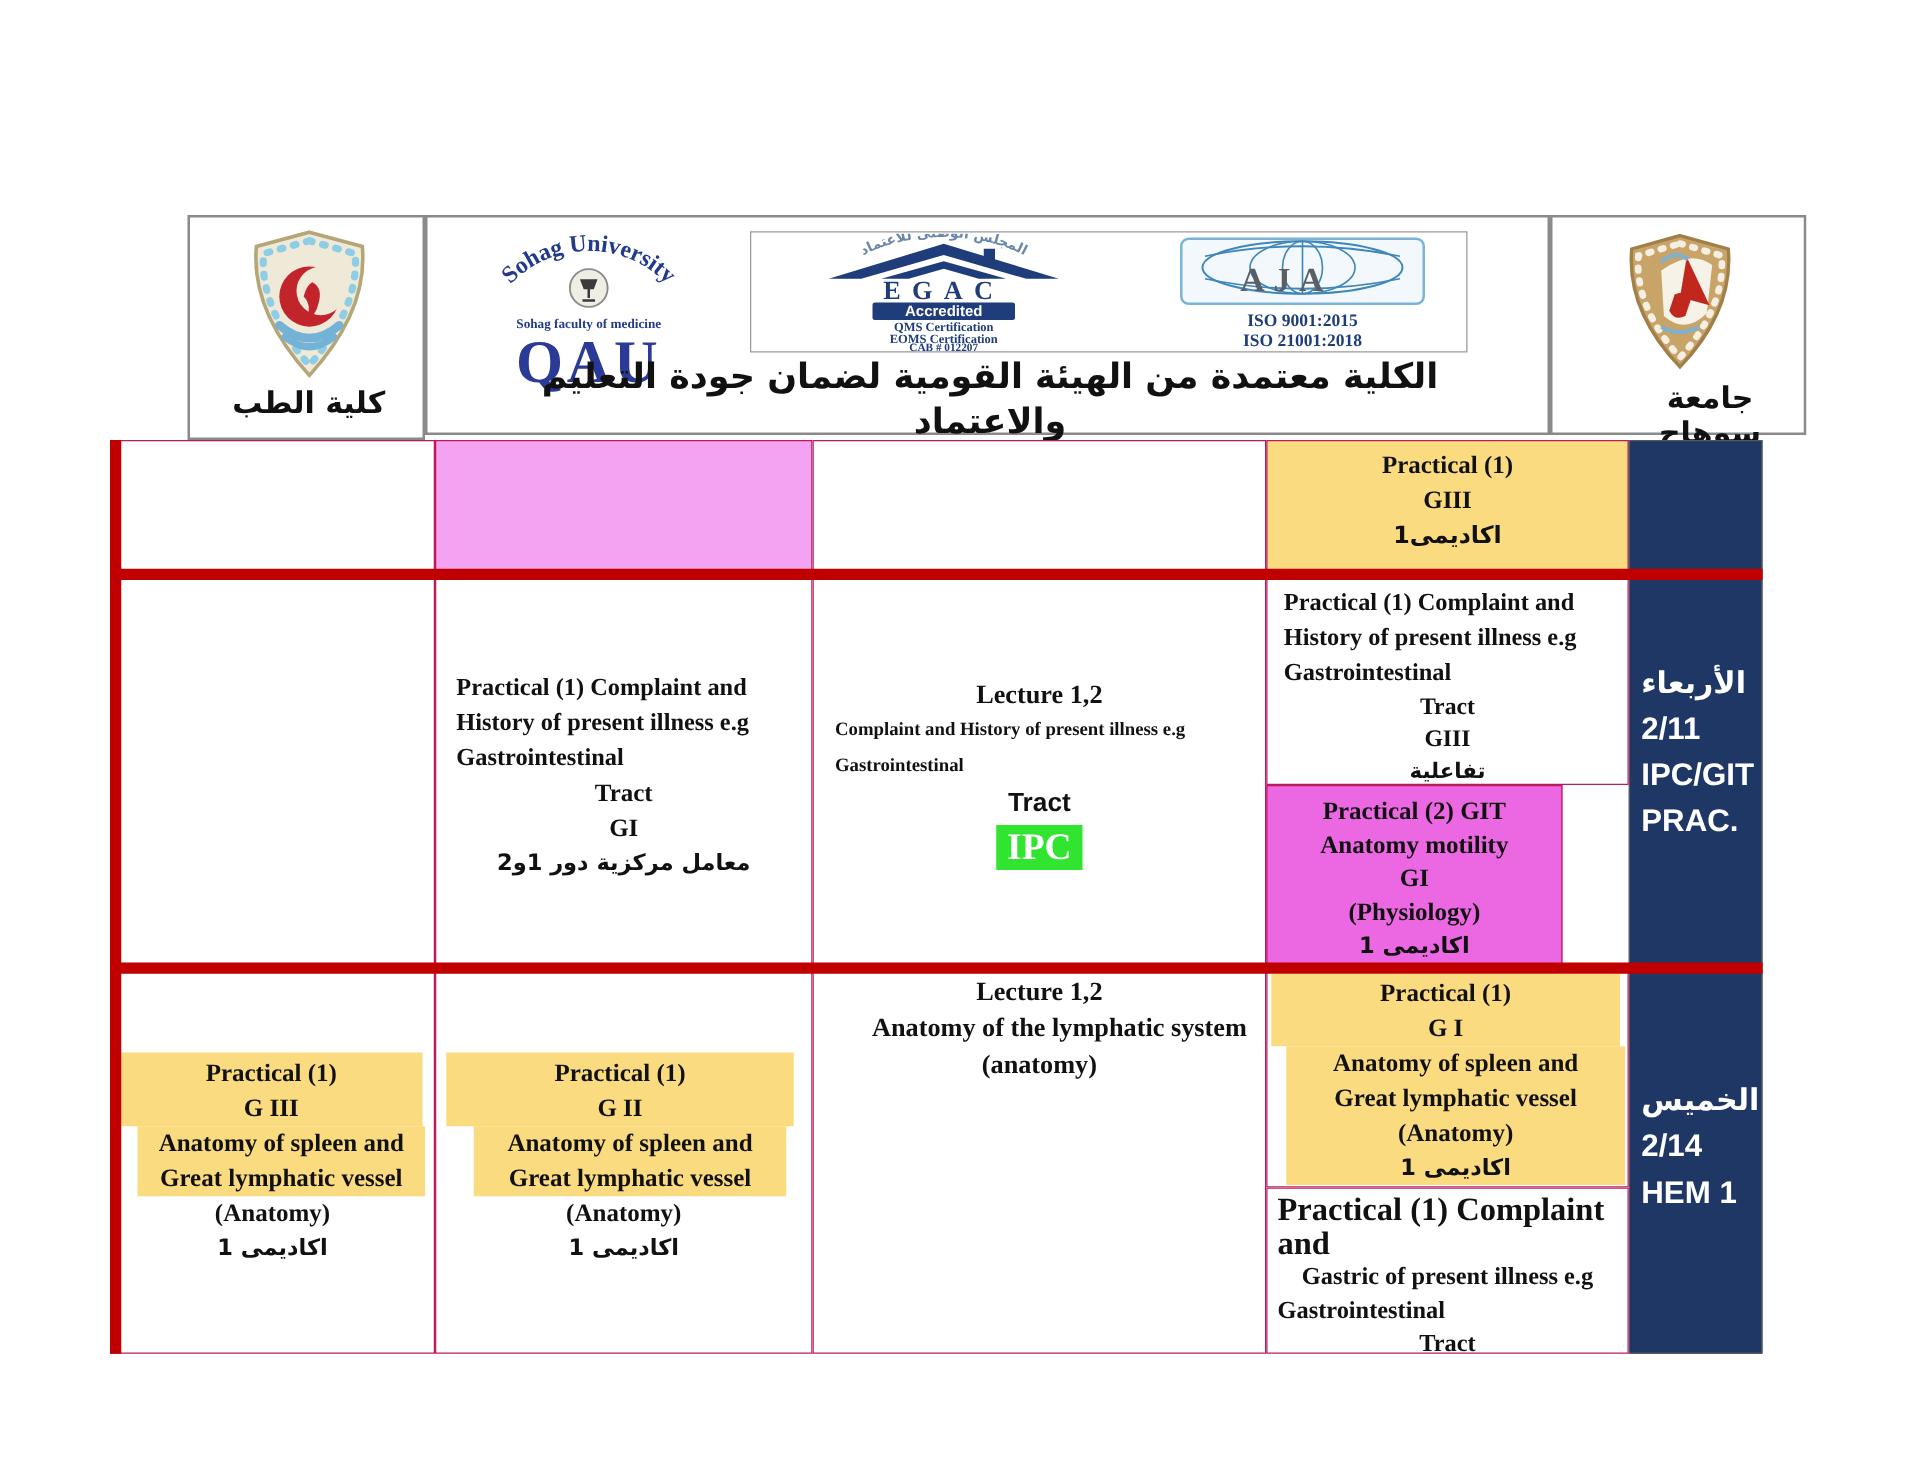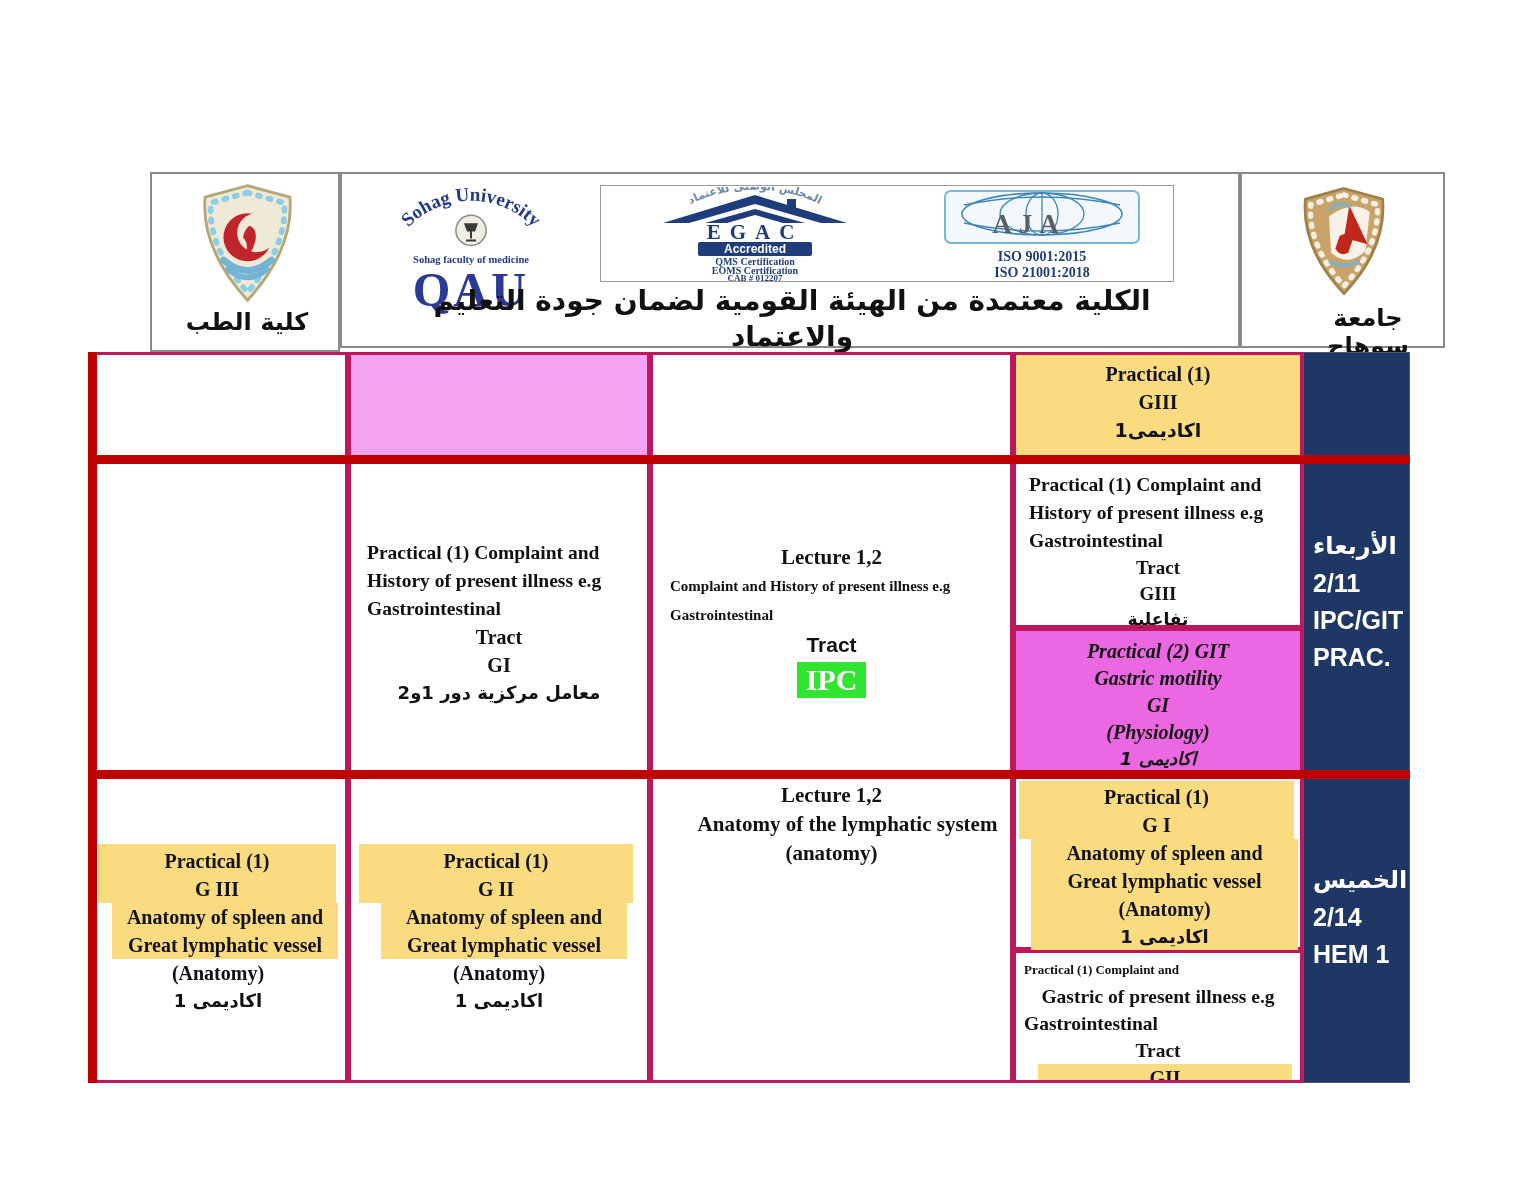--- a/index.html
+++ b/index.html
@@ -1,20 +1,20 @@
 <!DOCTYPE html>
 <html><head>
 <meta charset="utf-8">
 <style>
   html,body{margin:0;padding:0;background:#fff;}
   #page{position:relative;width:1536px;height:1187px;background:#ffffff;overflow:hidden;
         font-family:"Liberation Serif",serif;color:#111;}
   .abs{position:absolute;box-sizing:border-box;}
   .hbox{border:2px solid #8a8a8a;background:#fff;}
-  .cell{border:3px solid #be185d;background:#fff;}
+  .cell{border:1px solid #be185d;background:#fff;}
   .ctr{text-align:center;}
   .serif{font-family:"Liberation Serif",serif;font-weight:bold;}
   .sans{font-family:"Liberation Sans",sans-serif;font-weight:bold;}
   .ar{font-family:"DejaVu Sans",sans-serif;font-weight:bold;}
   .yellow{background:#FBDB80;}
   .pink{background:#F4A3F2;}
   .magenta{background:#EC68E2;}
   .navy{background:#1E3765;}
   .redline{background:#C00000;z-index:6;}
   .cellline{line-height:28px;font-size:20px;}
@@ -152,23 +152,23 @@
     </div>
   </div>
 
   <div class="abs cell" style="left:1013px;top:460px;width:290px;height:168px;padding:8px 13px 0 13px;">
     <div class="para serif">Practical (1) Complaint and History of present illness e.g Gastrointestinal</div>
     <div class="serif ctr" style="font-size:19px;line-height:26px;">Tract</div>
     <div class="serif ctr" style="font-size:19px;line-height:26px;">GIII</div>
     <div class="ar ctr" style="font-size:17px;line-height:25px;" dir="rtl">تفاعلية</div>
   </div>
 
-  <div class="abs cell magenta ctr" style="left:1013px;top:628px;width:290px;height:147px;padding-top:7px;font-style:italic;">
+  <div class="abs cell magenta ctr" style="left:1013px;top:628px;width:237px;height:147px;padding-top:7px;">
     <div class="serif" style="font-size:20px;line-height:27px;">Practical (2) GIT</div>
-    <div class="serif" style="font-size:20px;line-height:27px;">Gastric motility</div>
+    <div class="serif" style="font-size:20px;line-height:27px;">Anatomy motility</div>
     <div class="serif" style="font-size:20px;line-height:27px;">GI</div>
     <div class="serif" style="font-size:20px;line-height:27px;">(Physiology)</div>
     <div class="ar" style="font-size:18px;line-height:26px;" dir="rtl">اكاديمى 1</div>
   </div>
 
   <div class="abs cell ctr" style="left:88px;top:775px;width:260px;height:308px;padding-top:66px;">
     <div class="hl" style="margin:0 9px 0 7px;padding-top:3px;">
       <div class="serif cellline">Practical (1)</div>
       <div class="serif cellline">G III</div>
     </div>
@@ -206,21 +206,21 @@
     </div>
     <div class="hl" style="margin:0 2px 0 15px;">
       <div class="serif" style="font-size:20px;line-height:28px;">Anatomy of spleen and</div>
       <div class="serif" style="font-size:20px;line-height:28px;">Great lymphatic vessel</div>
       <div class="serif" style="font-size:20px;line-height:28px;">(Anatomy)</div>
       <div class="ar" style="font-size:18px;line-height:27px;" dir="rtl">اكاديمى 1</div>
     </div>
   </div>
 
   <div class="abs cell" style="left:1013px;top:950px;width:290px;height:133px;padding:3px 8px 0 8px;overflow:hidden;">
-    <div class="serif" style="font-size:13px;line-height:27px;">Practical (1) Complaint and</div>
+    <div class="serif" style="font-size:26px;line-height:27px;">Practical (1) Complaint and</div>
     <div class="serif ctr" style="font-size:19.5px;line-height:27px;">Gastric of present illness e.g</div>
     <div class="serif" style="font-size:19.5px;line-height:27px;">Gastrointestinal</div>
     <div class="serif ctr" style="font-size:19.5px;line-height:27px;">Tract</div>
     <div class="hl ctr" style="margin:0 0 0 14px;height:40px;">
       <div class="serif" style="font-size:20px;line-height:29px;">GII</div>
     </div>
   </div>
 
   <div class="abs redline" style="left:88px;top:352px;width:9px;height:731px;"></div>
   <div class="abs redline" style="left:88px;top:455px;width:1322px;height:9px;"></div>

